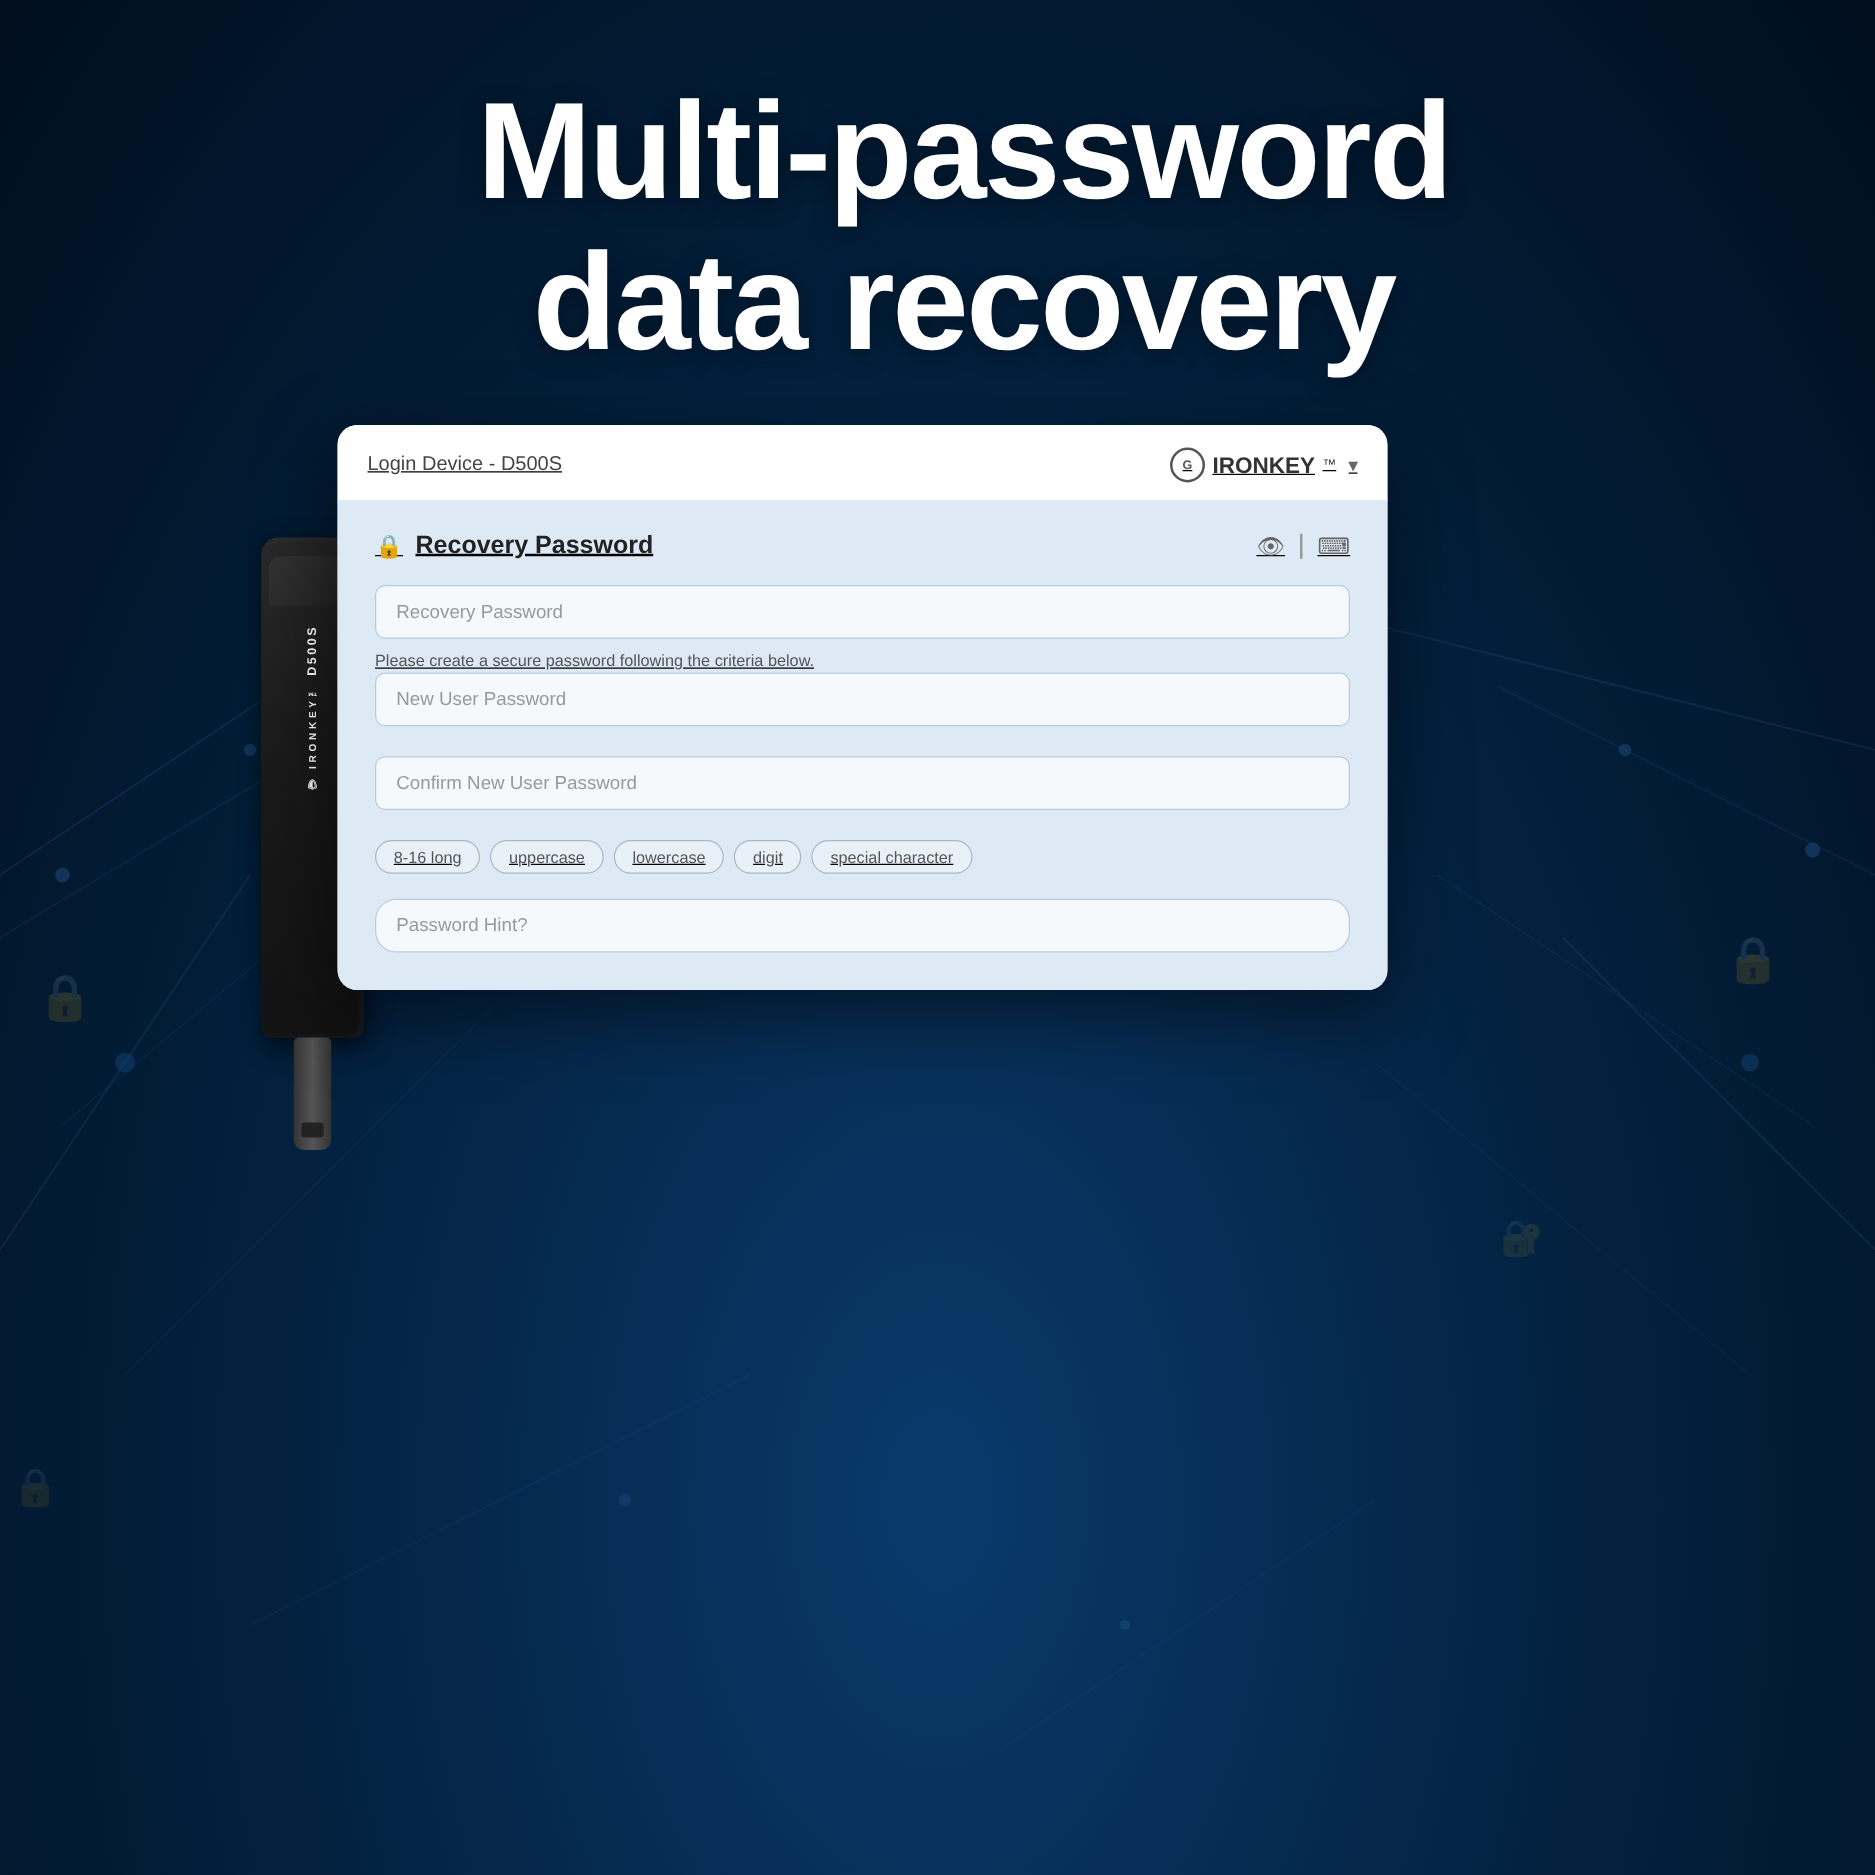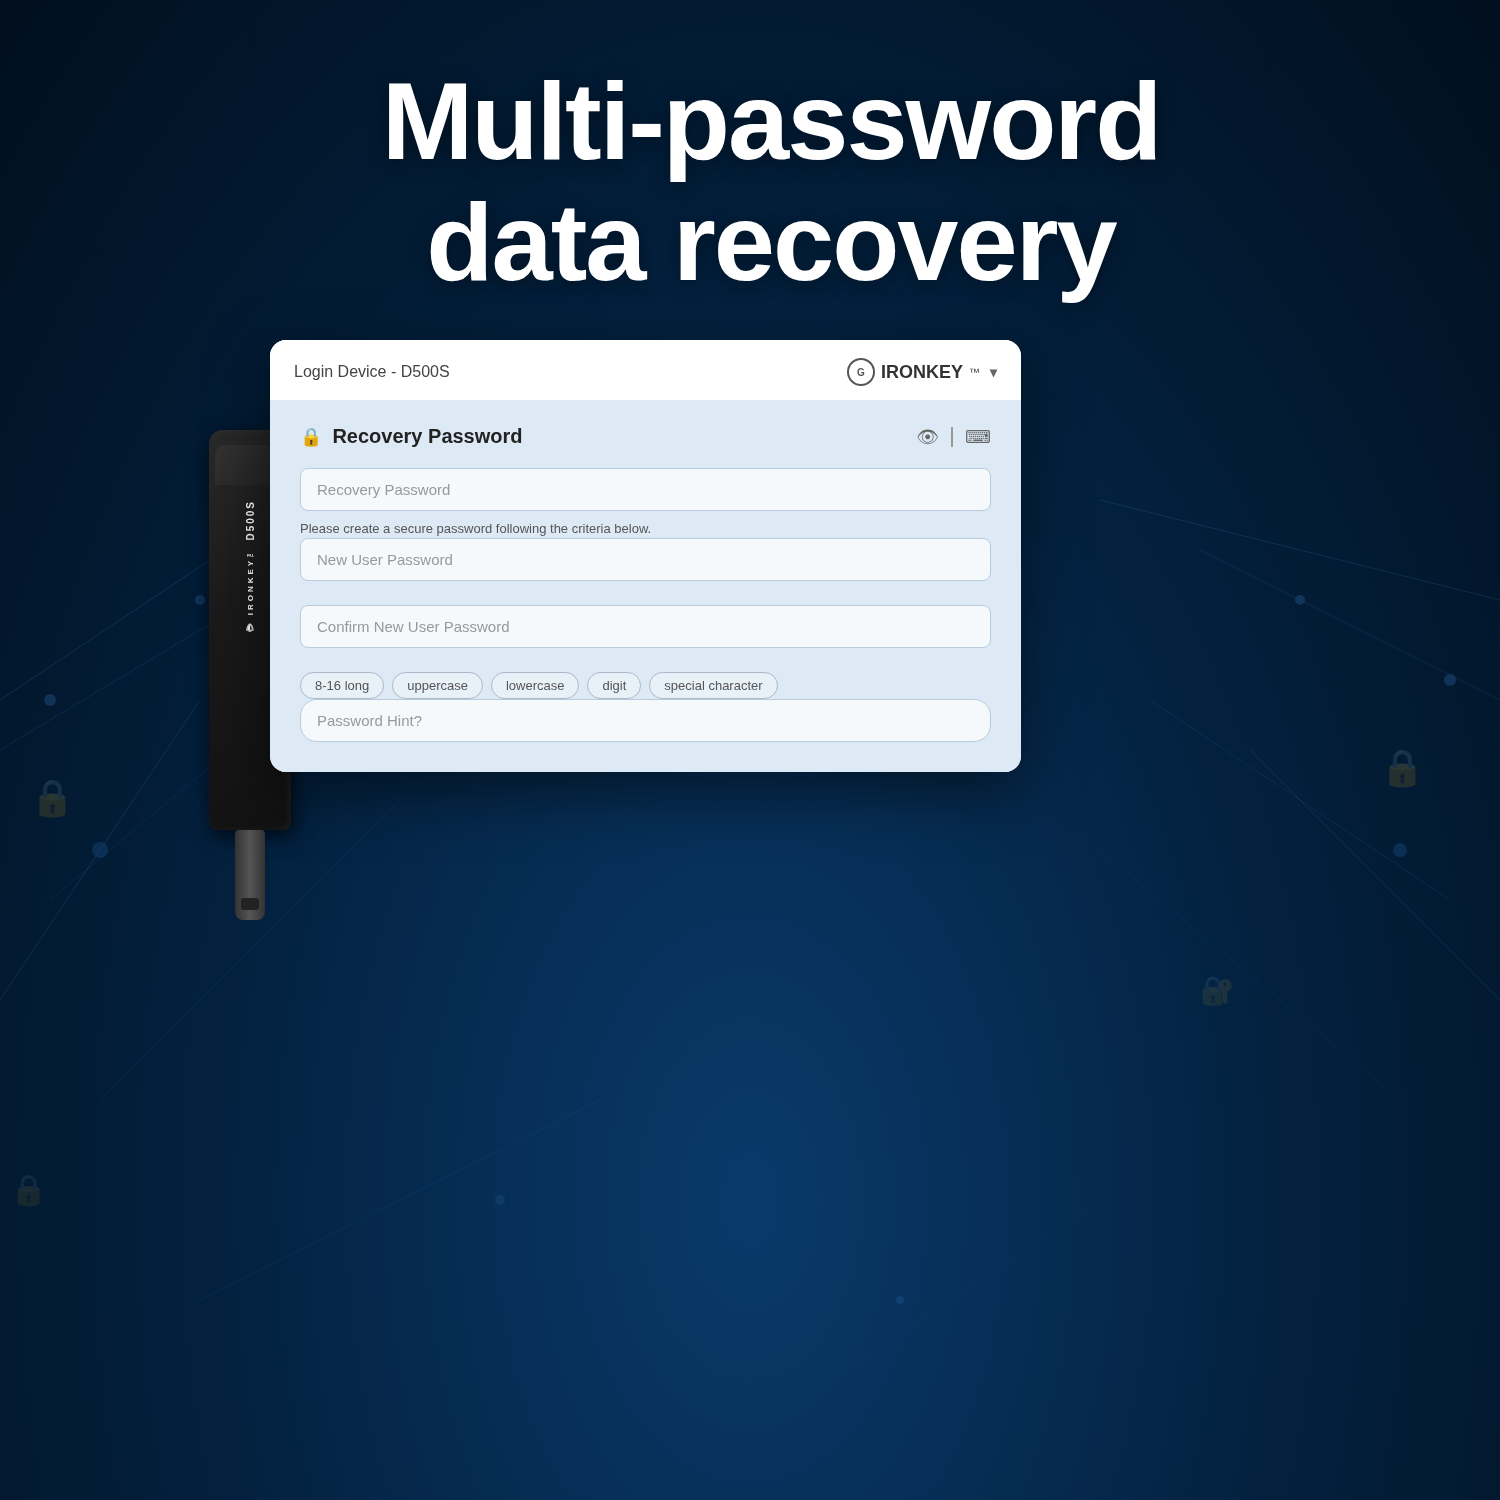--- a/index.html
+++ b/index.html
@@ -95,26 +95,27 @@
       height: 12px;
       background: #222;
       border-radius: 3px;
     }
 
     
     .dialog-container {
       position: absolute;
       top: 340px;
       left: 270px;
-      width: 751px;
+      width: 840px;
       z-index: 30;
       background: #ffffff;
       border-radius: 16px;
       box-shadow: 0 20px 60px rgba(0,0,0,0.5);
       overflow: hidden;
+      text-decoration: underline;
     }
 
     .dialog-title-bar {
       background: #ffffff;
       padding: 18px 24px 14px;
       display: flex;
       justify-content: space-between;
       align-items: center;
       border-bottom: 1px solid #e0e8f0;
     }
@@ -223,20 +224,21 @@
     .hint-text {
       font-size: 13px;
       color: #555;
       margin-bottom: 2px;
     }
 
     .criteria-badges {
       display: flex;
       flex-wrap: wrap;
       gap: 8px;
+      margin-bottom: 20px;
       text-align: center;
     }
 
     .badge {
       padding: 5px 14px;
       border: 1.5px solid #aab8c8;
       border-radius: 20px;
       font-size: 13px;
       color: #555;
       background: #e8f0f8;

